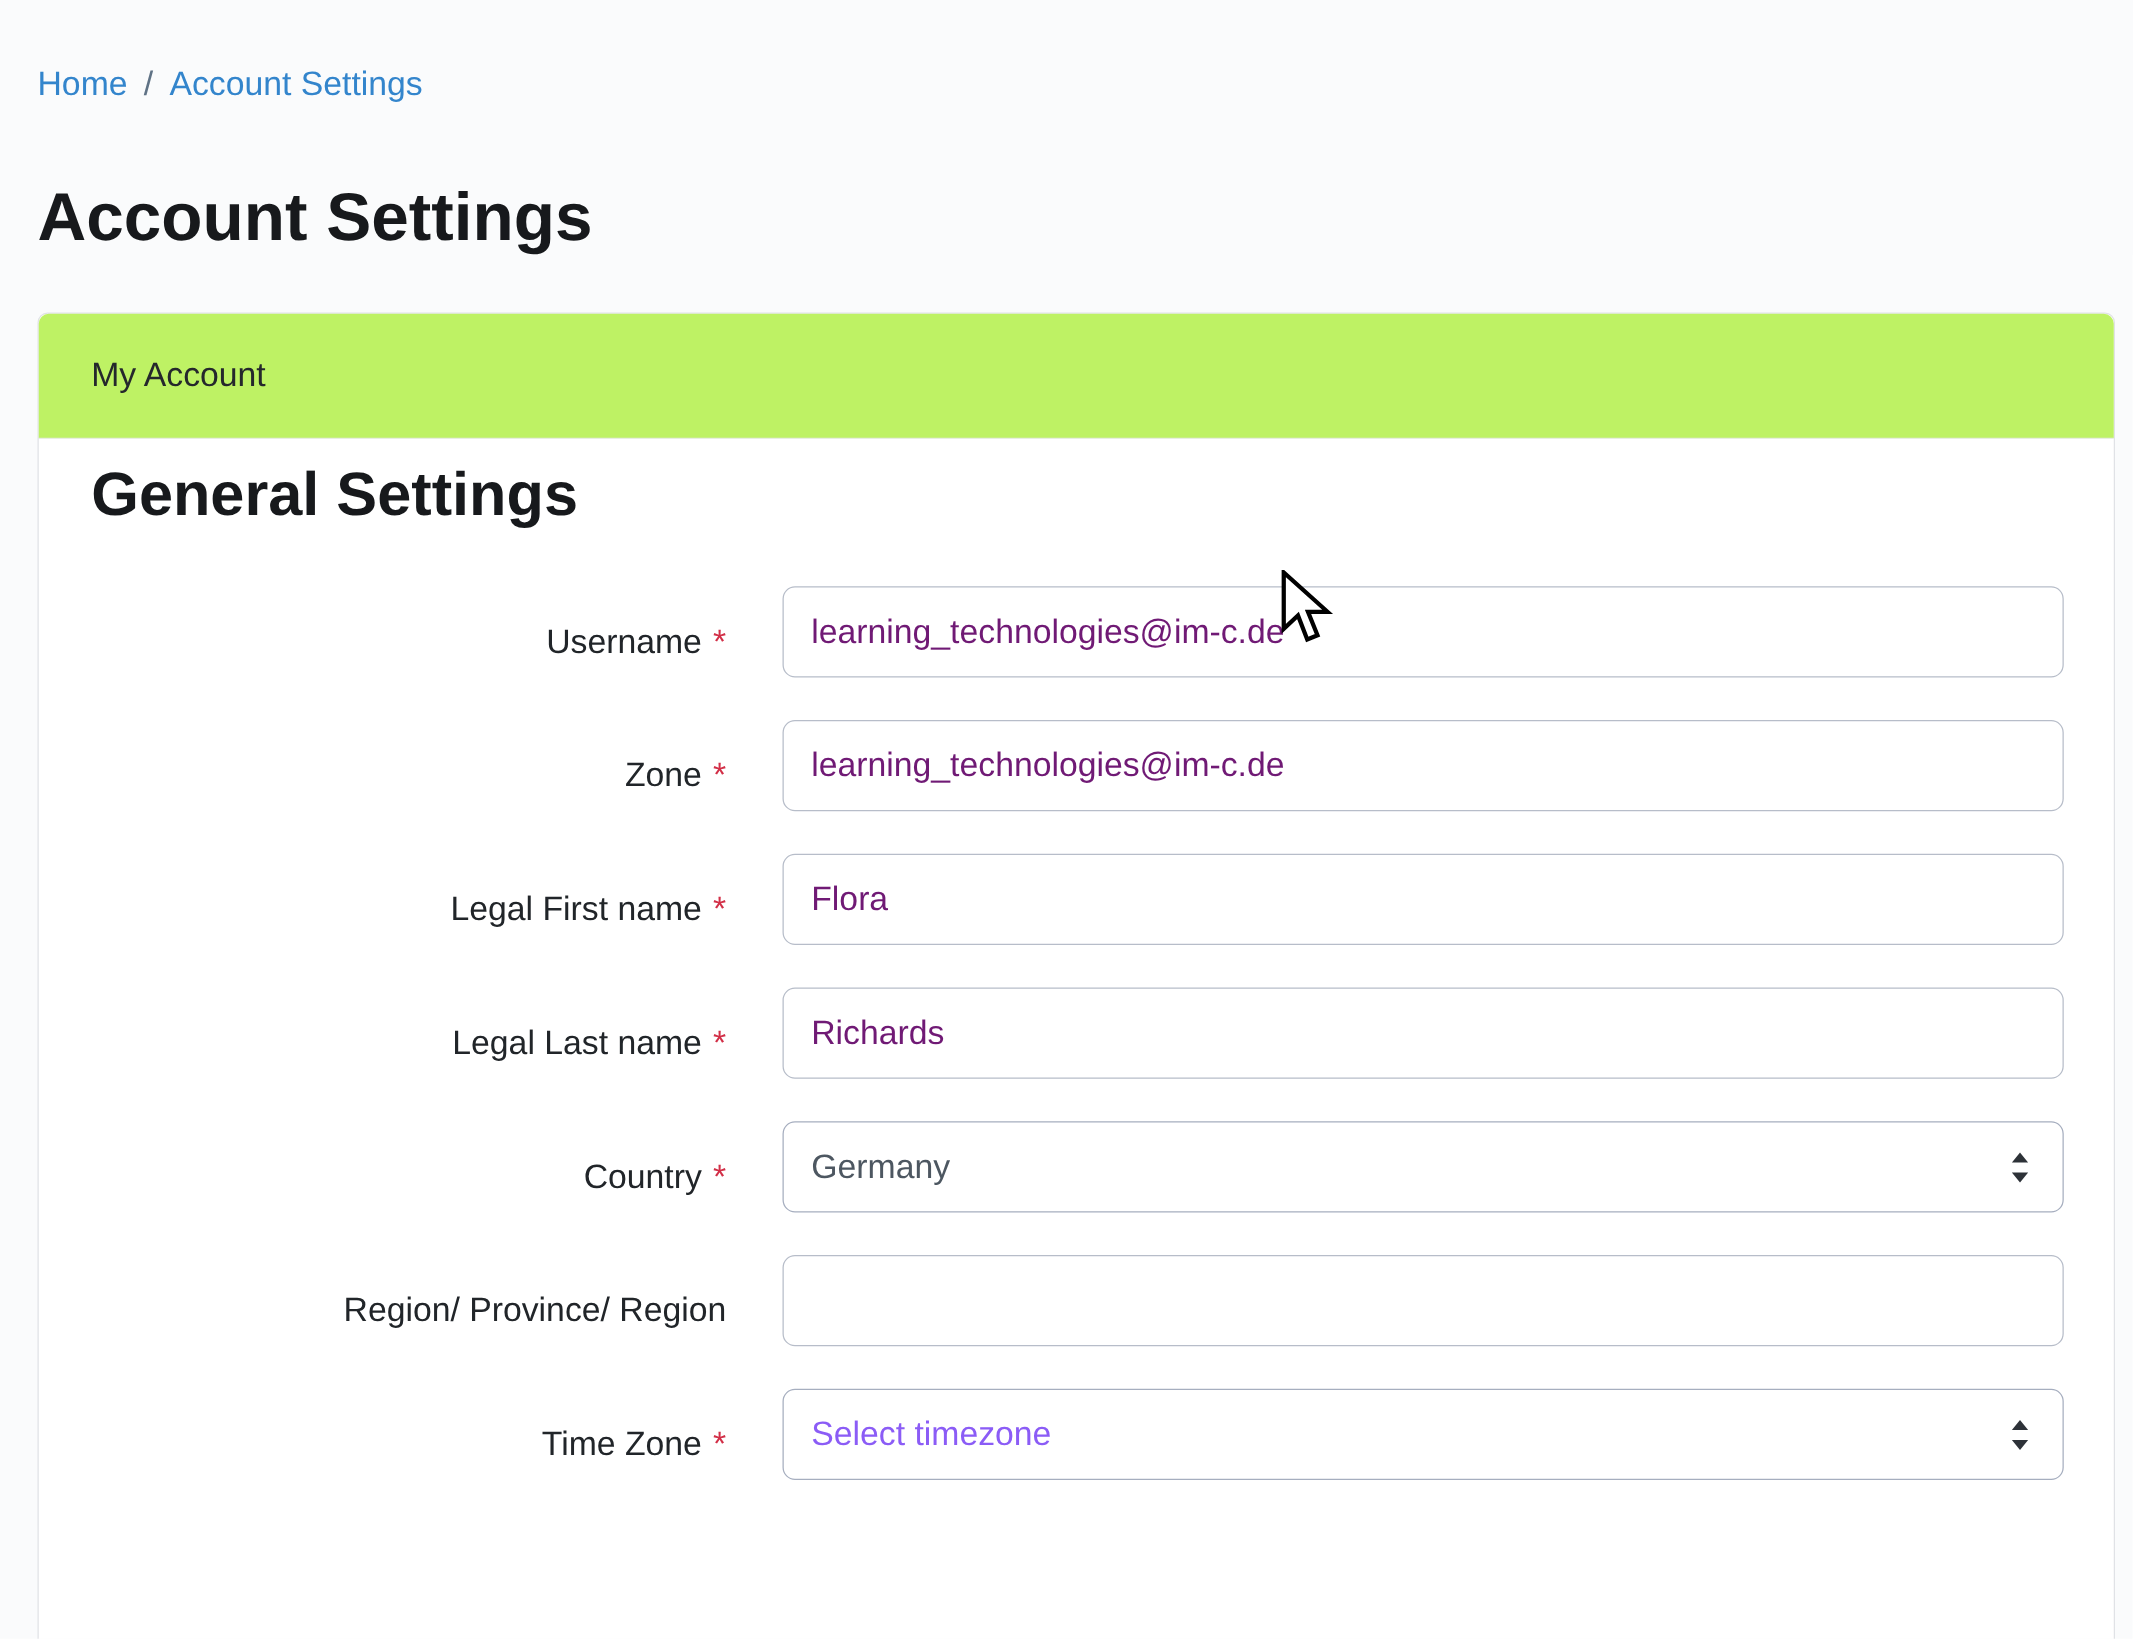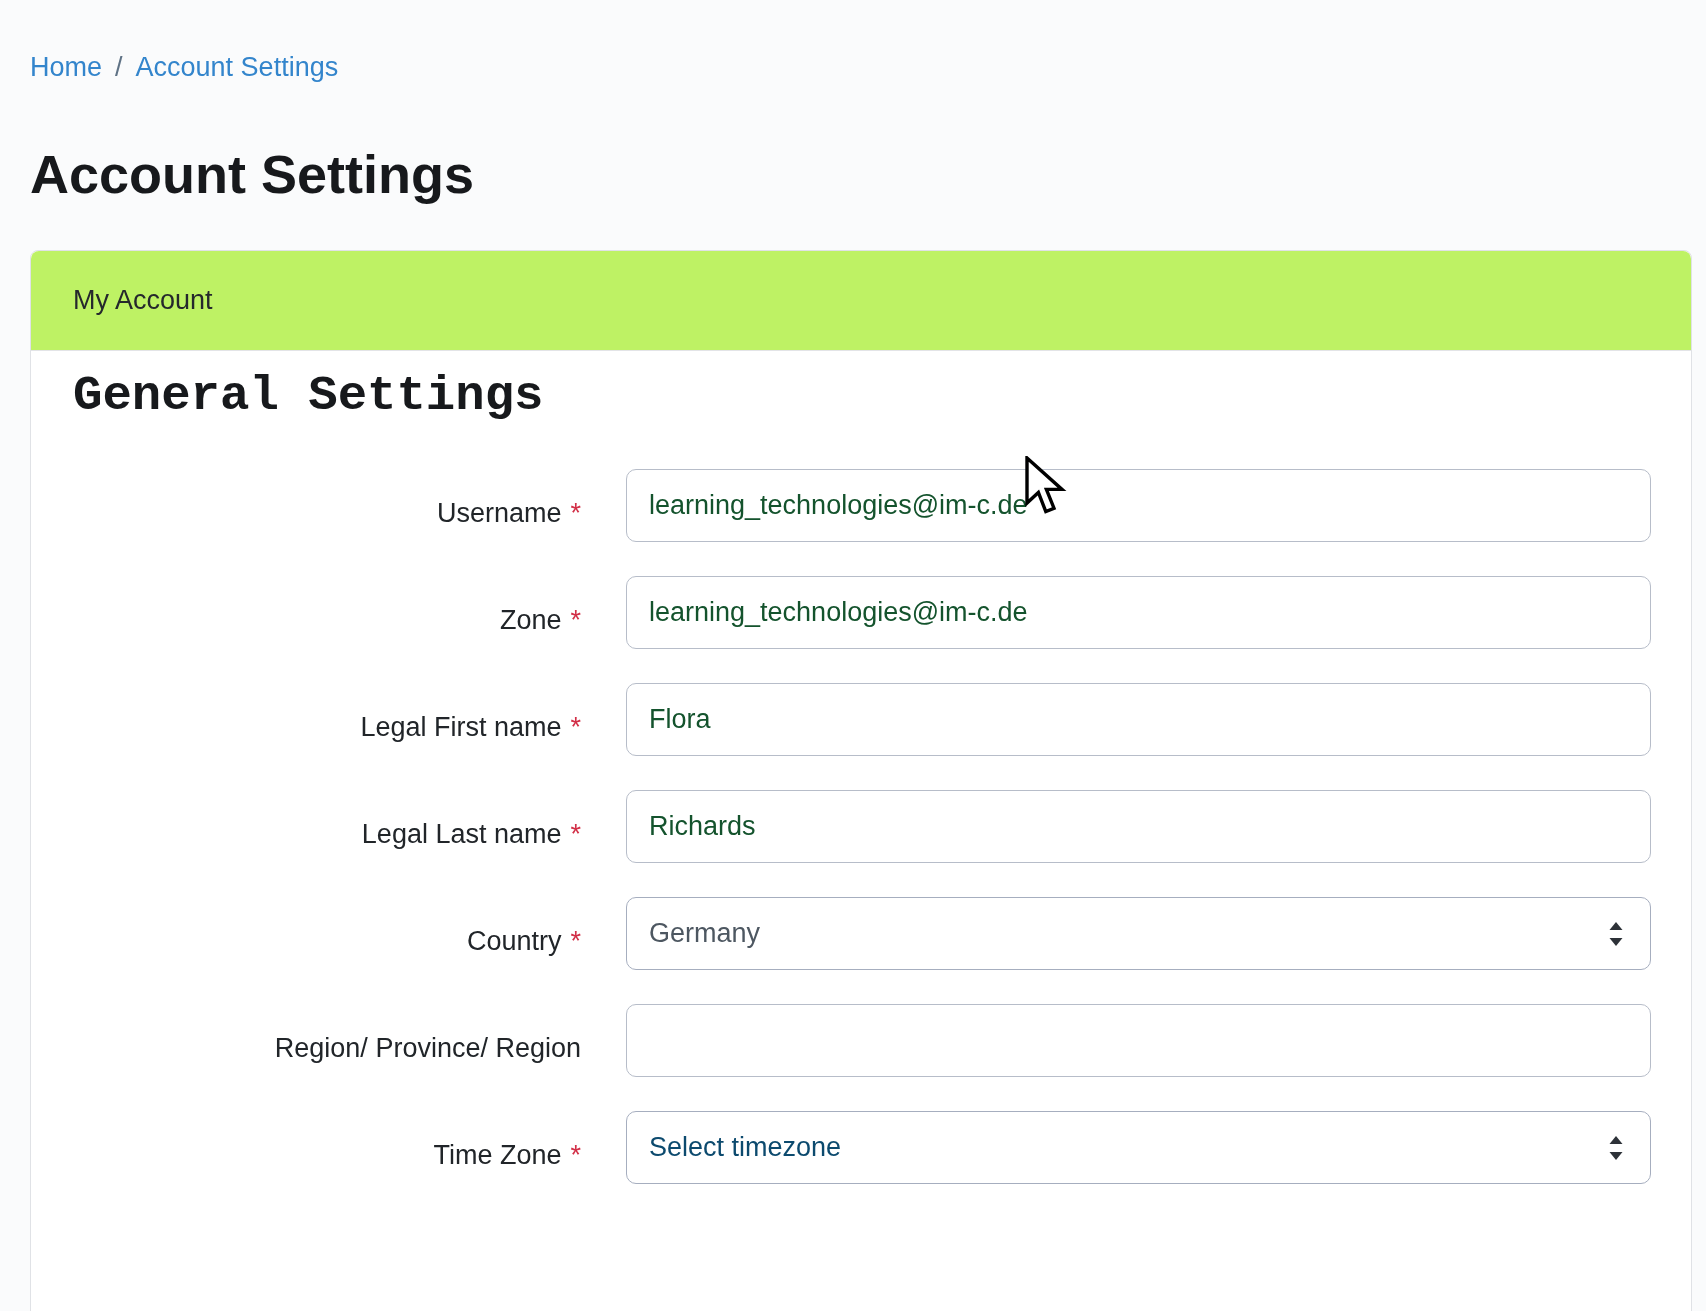--- a/index.html
+++ b/index.html
@@ -52,21 +52,20 @@
     box-sizing: border-box;
   }
   .card-body { padding: 18px 40px 0 42px; }
 
   h2.section-title {
     margin: 0 0 46px 0;
     font-size: 49px;
     line-height: 54px;
     font-weight: 700;
     color: #17191c;
-    font-family: Liberation Mono, monospace;
   }
 
   
   .frow { display: flex; align-items: center; margin-bottom: 34px; }
   .label-col {
     width: 553px;
     box-sizing: border-box;
     padding-right: 45px;
     text-align: right;
     font-size: 27px;
@@ -77,39 +76,39 @@
   .req { color: #d22f47; margin-left: 9px; }
   .input-col { width: 1025px; flex: none; }
 
   input.text-input {
     width: 1025px; height: 73px;
     box-sizing: border-box;
     border: 1.5px solid #b7bdc9;
     border-radius: 10px;
     padding: 16px 22px;
     font-size: 27px;
-    color: #14532d;
+    color: #701a75;
     background: #fff;
     font-family: inherit;
     outline: none;
     display: block;
   }
   .fake-select {
     width: 1025px; height: 73px;
     box-sizing: border-box;
     border: 1.5px solid #a6aebf;
     border-radius: 10px;
     padding: 0 20px 0 22px;
     background: #fff;
     display: flex; align-items: center; justify-content: space-between;
     cursor: default;
     gap: 28px;
   }
   .fake-select .val { font-size: 27px; color: #4d5761; }
-  .fake-select .val.muted { color: #0c4a6e; }
+  .fake-select .val.muted { color: #8b5cf6; }
   .fake-select svg { flex: none; margin-right: 4px; }
 
   
   .cursor {
     position: absolute;
     left: 1024px; top: 456px;
     pointer-events: none;
     z-index: 10;
   }
 </style>

